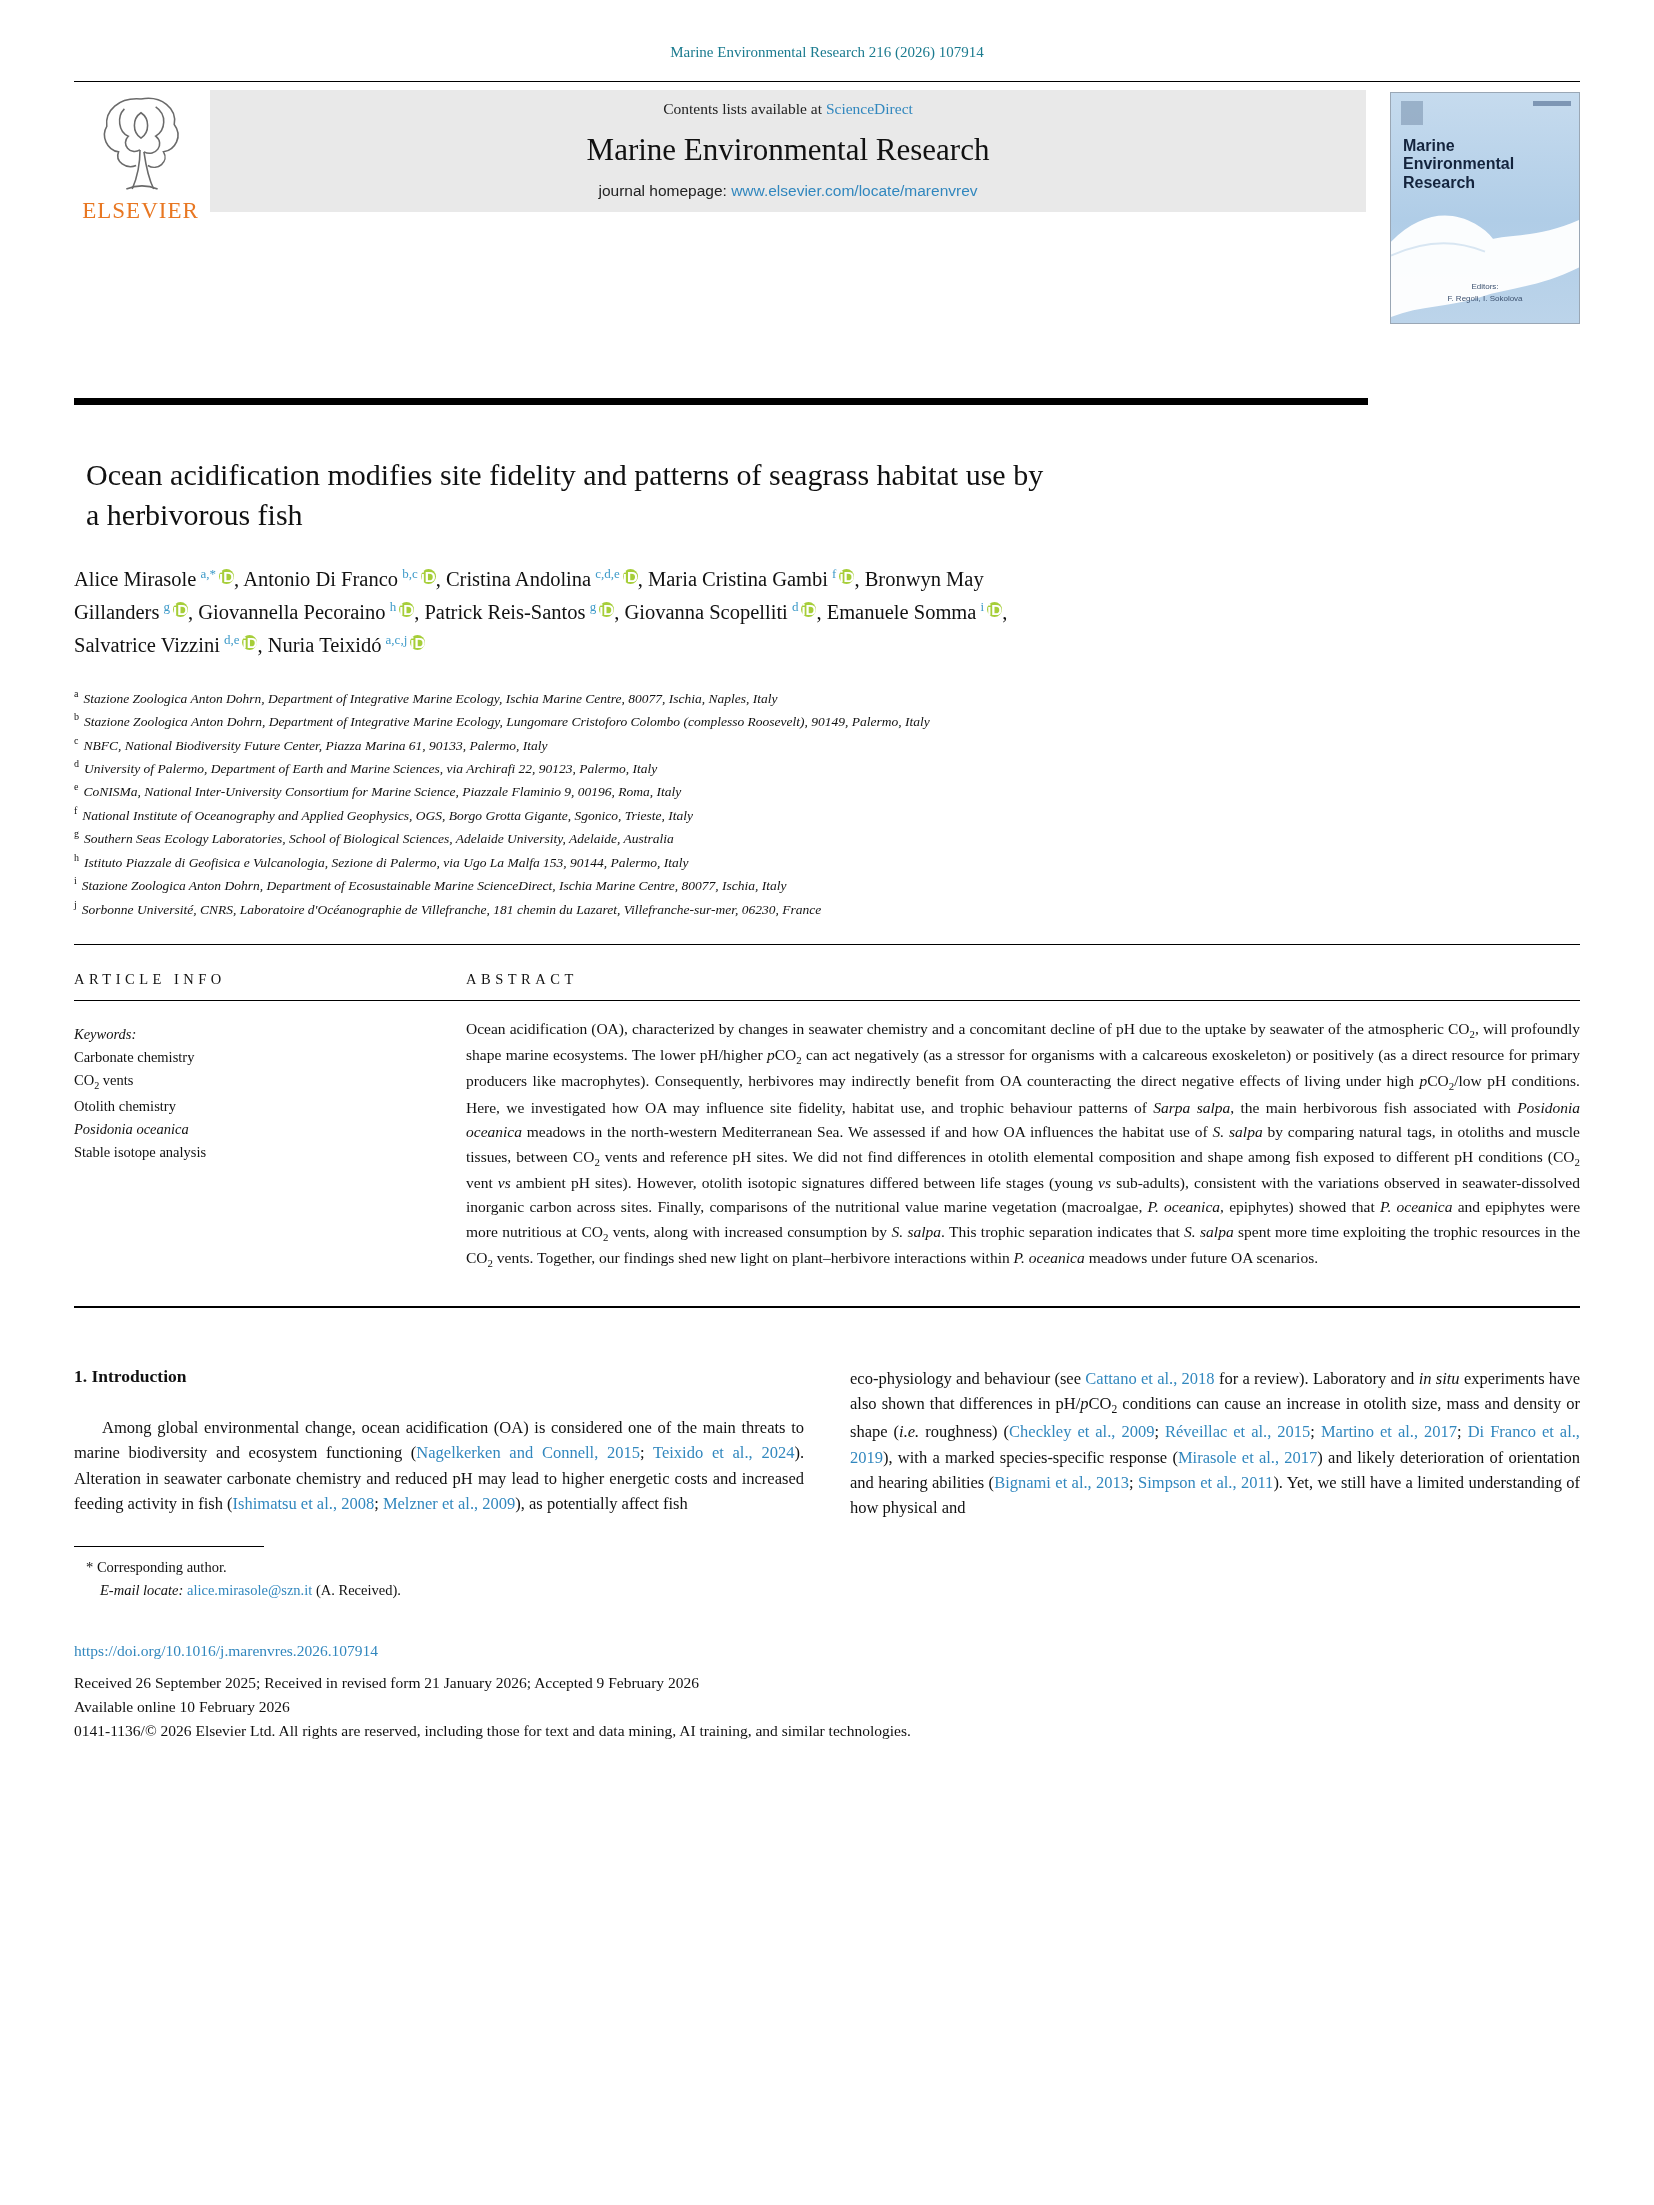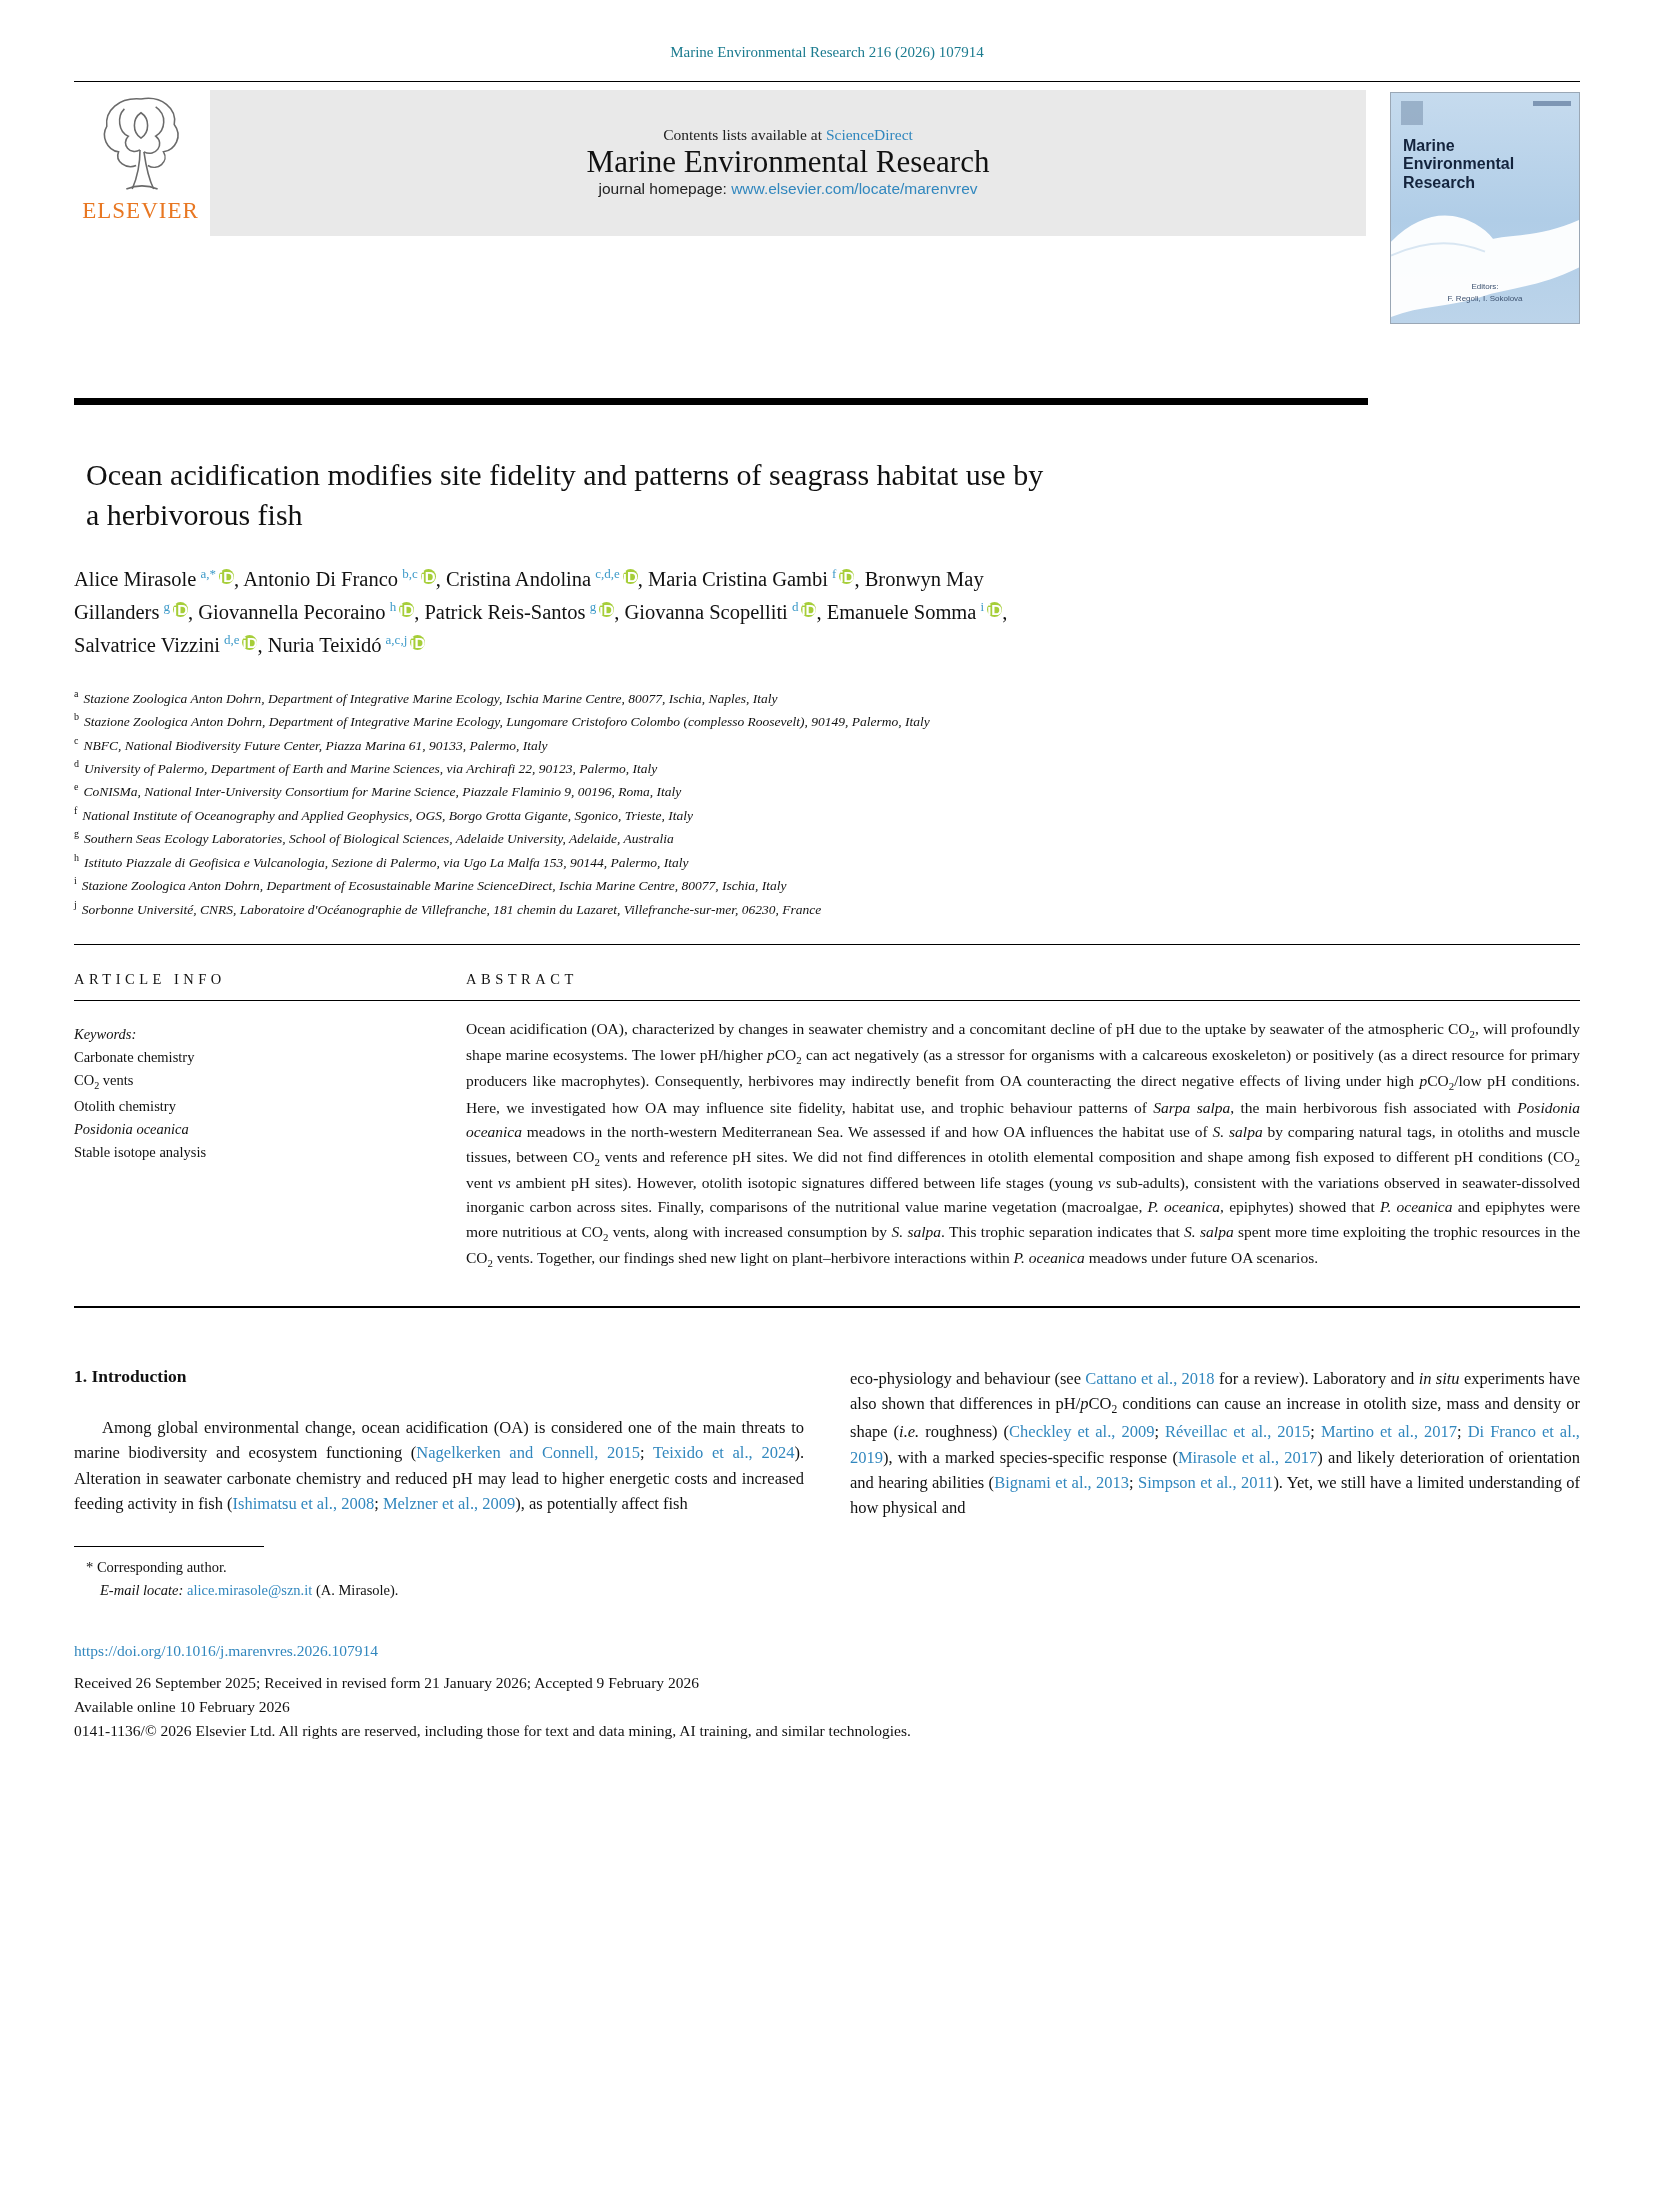--- a/index.html
+++ b/index.html
@@ -17,23 +17,23 @@
     overflow:hidden;
   }
   .citation-line{padding-top:44px;text-align:center;font-size:15px;color:var(--teal);}
   .top-rule{margin-top:20px;border-top:1.5px solid #000;}
 
   .header-row{position:relative;margin-top:8px;height:150px;}
   .logo-col{position:absolute;left:0;top:2px;width:133px;text-align:center;}
   .tree-svg{width:88px;height:106px;display:block;margin:0 auto;}
   .elsevier-text{font-size:23px;color:var(--orange);letter-spacing:1px;margin-top:0px;font-weight:400;}
   .graybox{
-    position:absolute;left:136px;right:214px;top:0;height:146px;
+    position:absolute;left:136px;right:214px;top:0;height:122px;
     background:#e9e9e9;display:flex;flex-direction:column;align-items:center;
-    justify-content:center;padding:10px 0 12px;box-sizing:border-box;
+    justify-content:space-between;padding:10px 0 12px;box-sizing:border-box;
   }
   .contents-line{font-size:15.5px;color:#222;}
   .journal-title-big{font-size:31px;color:#111;}
   .homepage-line{font-family:"Liberation Sans","DejaVu Sans",sans-serif;font-size:15.5px;color:#222;}
   .link{color:var(--link);text-decoration:none;cursor:pointer;}
   .black-bar{margin-top:158px;border-top:7px solid #000;width:calc(100% - 212px);}
 
   .cover{
     position:absolute;right:0;top:2px;width:190px;height:232px;z-index:3;
     background:linear-gradient(180deg,#c6dbee 0%,#b0cde7 55%,#bcd4ea 100%);
@@ -190,21 +190,21 @@
       <div class="intro-heading">1.  Introduction</div>
       <div class="body-para">Among global environmental change, ocean acidification (OA) is considered one of the main threats to marine biodiversity and ecosystem functioning (<span class="link">Nagelkerken and Connell, 2015</span>; <span class="link">Teixido et al., 2024</span>). Alteration in seawater carbonate chemistry and reduced pH may lead to higher energetic costs and increased feeding activity in fish (<span class="link">Ishimatsu et al., 2008</span>; <span class="link">Melzner et al., 2009</span>), as potentially affect fish</div>
       <div class="footnote">
         <div class="fn-rule"></div>
         <div class="fn-line1">
           <span>*</span>
           <span>Corresponding author.</span>
         </div>
         <div class="fn-line2">
           <span class="fn-email-label">E-mail locate:</span>
-          <span class="link">alice.mirasole@szn.it</span><span> (A. Mirasole).</span>
+          <span class="link">alice.mirasole@szn.it</span><span> (A. Received).</span>
         </div>
       </div>
     </div>
     <div>
       <div class="body-para cont">eco-physiology and behaviour (see <span class="link">Cattano et al., 2018</span> for a review). Laboratory and <i>in situ</i> experiments have also shown that differences in pH/<i>p</i>CO<sub>2</sub> conditions can cause an increase in otolith size, mass and density or shape (<i>i.e.</i> roughness) (<span class="link">Checkley et al., 2009</span>; <span class="link">Réveillac et al., 2015</span>; <span class="link">Martino et al., 2017</span>; <span class="link">Di Franco et al., 2019</span>), with a marked species-specific response (<span class="link">Mirasole et al., 2017</span>) and likely deterioration of orientation and hearing abilities (<span class="link">Bignami et al., 2013</span>; <span class="link">Simpson et al., 2011</span>). Yet, we still have a limited understanding of how physical and</div>
     </div>
   </div>
 
   <div class="footer-block">
     <div class="doi-line">

